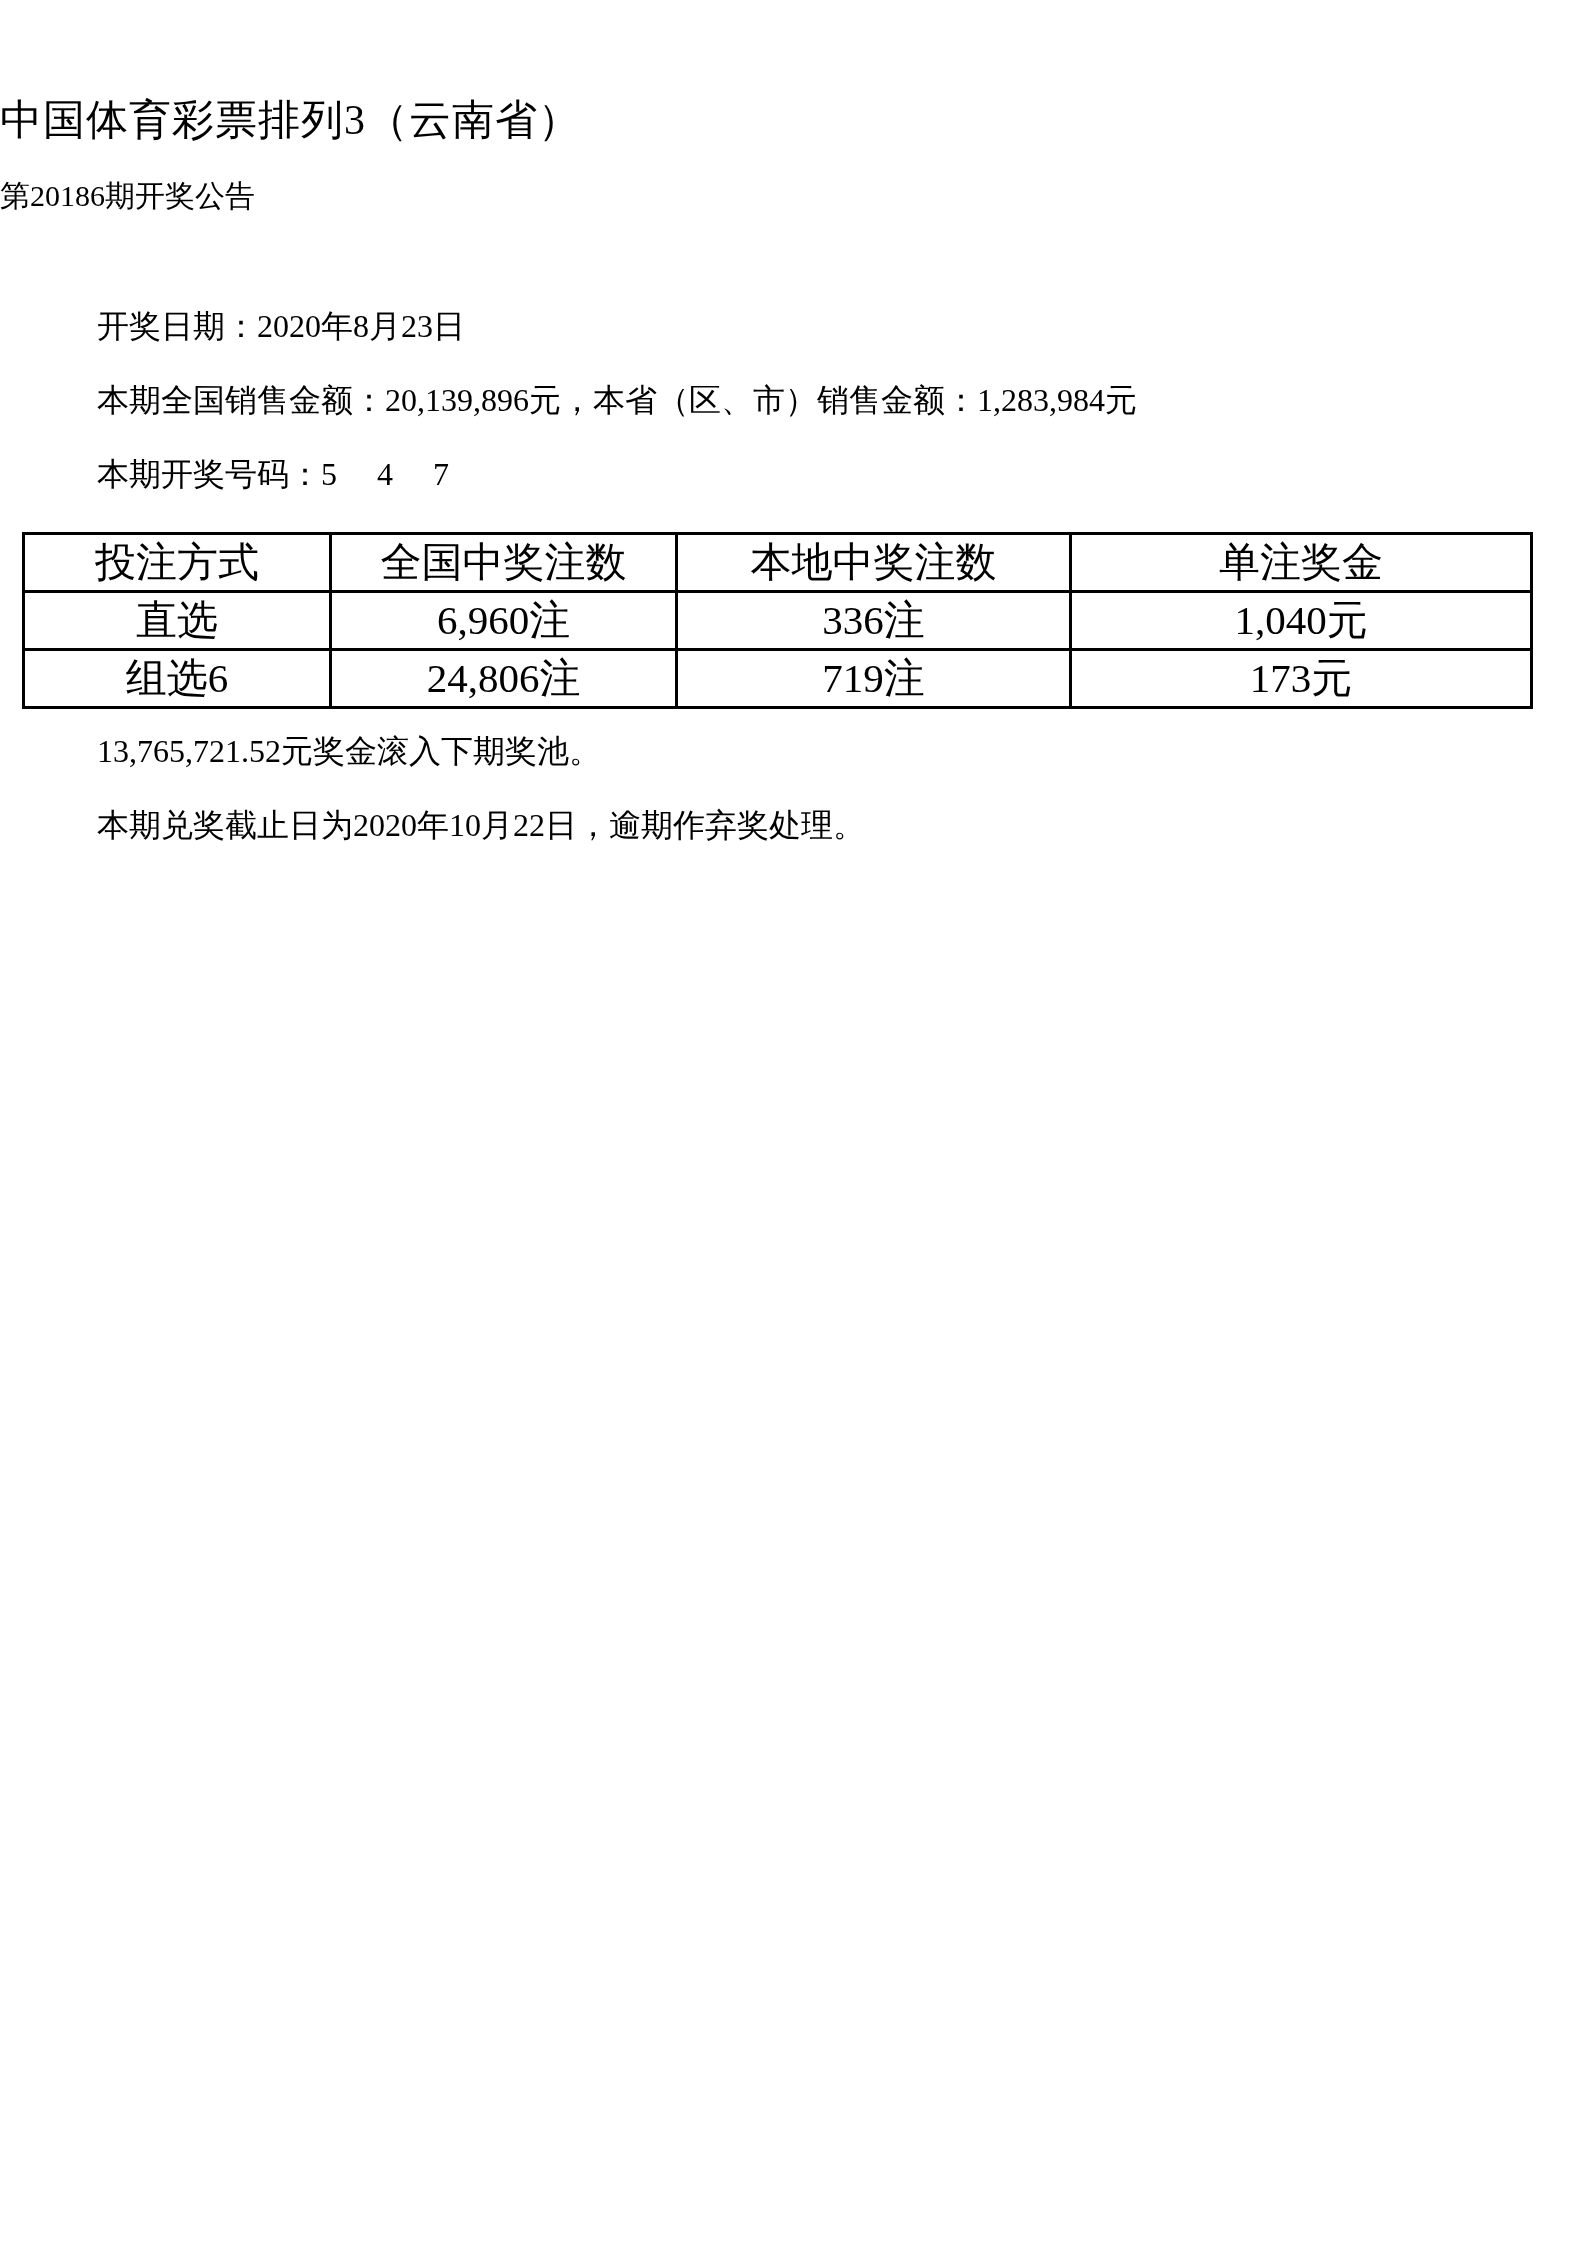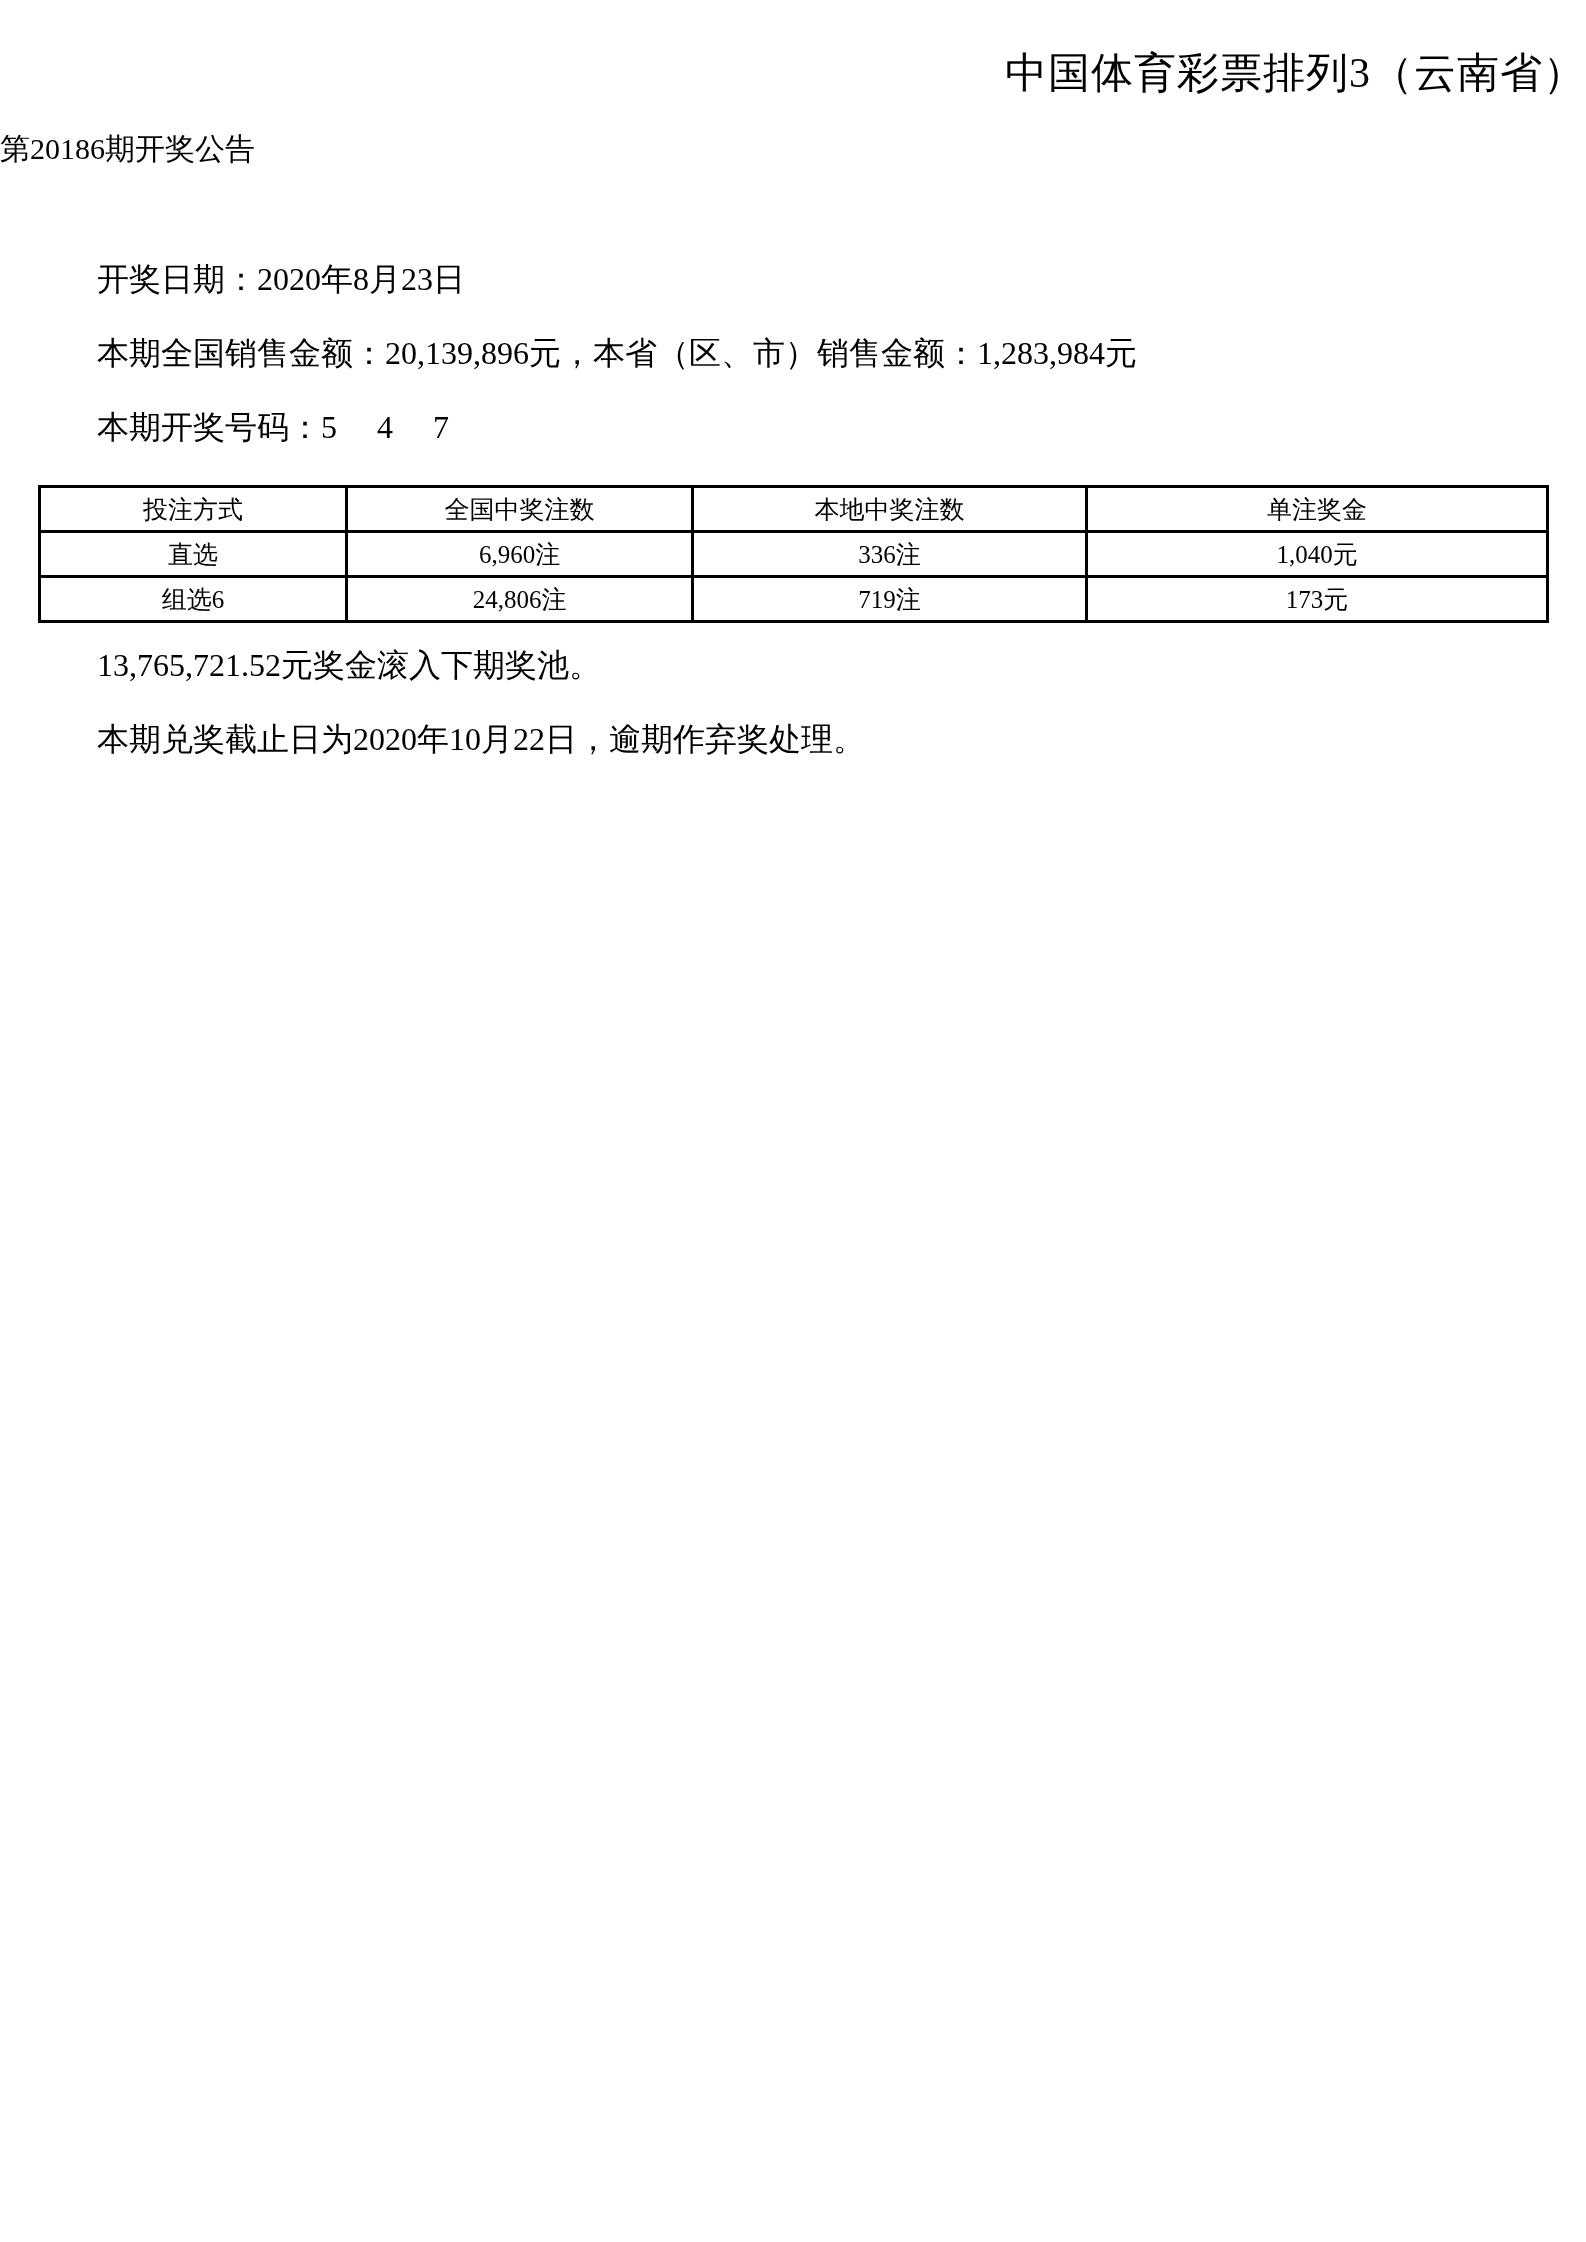--- a/index.html
+++ b/index.html
@@ -11,24 +11,24 @@
     position: relative;
     width: 1586px;
     height: 2242px;
     background: #ffffff;
     color: #000000;
     font-family: "Liberation Serif", "DejaVu Serif", serif;
     overflow: hidden;
   }
   .title {
     margin: 0;
-    padding-top: 50px;
+    padding-top: 97px;
     font-size: 42px;
     font-weight: normal;
-    text-align: right;
+    text-align: left;
     line-height: 1.1;
     letter-spacing: 1px;
   }
   .subtitle {
     margin: 36px 0 0 0;
     font-size: 30px;
     font-weight: normal;
     text-align: left;
     line-height: 1.1;
   }
@@ -41,22 +41,22 @@
     line-height: 32px;
     white-space: nowrap;
   }
   .nums {
     letter-spacing: 16px;
   }
   table.prize {
     border-collapse: collapse;
     table-layout: fixed;
     width: 1508px;
-    margin: 8px 0 0 38px;
-    font-size: 25px;
+    margin: 8px 0 0 22px;
+    font-size: 41px;
   }
   table.prize th,
   table.prize td {
     border: 3px solid #000000;
     height: 42px;
     padding: 0;
     font-weight: normal;
     overflow: hidden;
   }
   table.prize th { text-align: center; }

